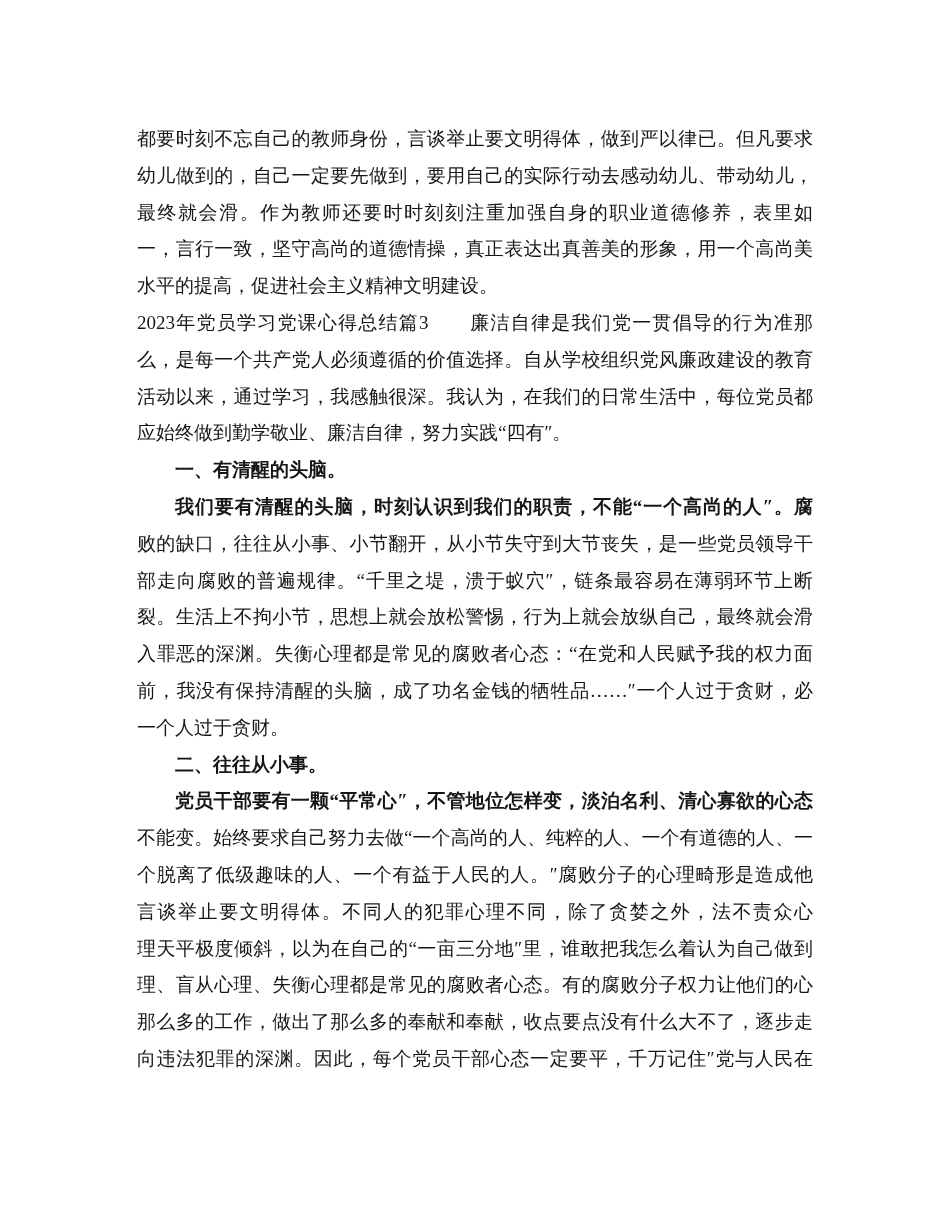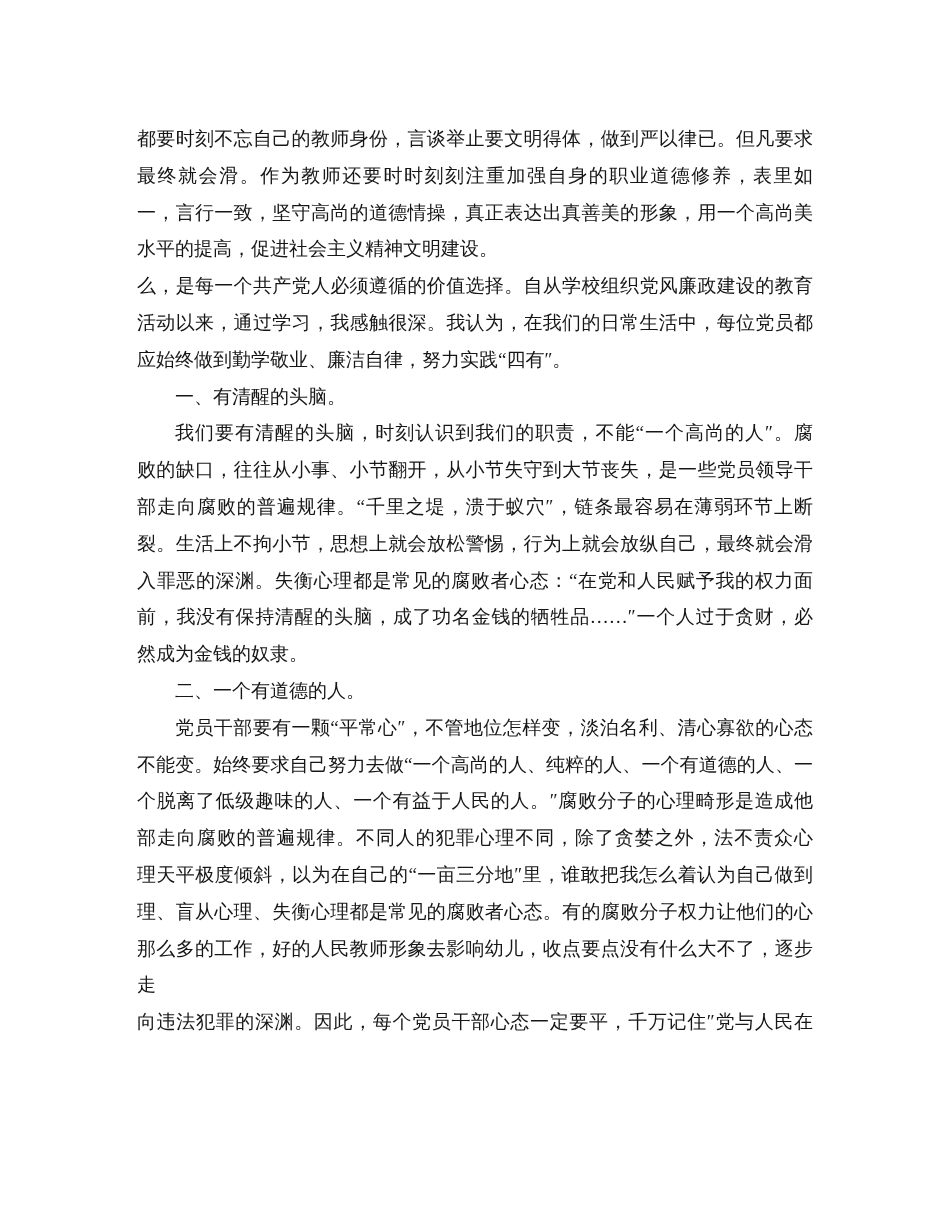--- a/index.html
+++ b/index.html
@@ -28,45 +28,48 @@
   .line {
     white-space: pre-wrap;
     text-align: left;
   }
   .line.fill {
     text-align: justify;
     text-align-last: justify;
   }
   .line.indent {
     padding-left: 2em;
+    font-weight: bold;
   }
 </style>
 </head>
 <body>
 
 <div class="page">
   <div class="text-column">
       <div class="line fill">都要时刻不忘自己的教师身份，言谈举止要文明得体，做到严以律已。但凡要求</div>
+      <div class="line fill">幼儿做到的，自己一定要先做到，要用自己的实际行动去感动幼儿、带动幼儿，</div>
       <div class="line fill">最终就会滑。作为教师还要时时刻刻注重加强自身的职业道德修养，表里如</div>
       <div class="line fill">一，言行一致，坚守高尚的道德情操，真正表达出真善美的形象，用一个高尚美</div>
       <div class="line">水平的提高，促进社会主义精神文明建设。</div>
+      <div class="line fill">2023年党员学习党课心得总结篇3　　廉洁自律是我们党一贯倡导的行为准那</div>
       <div class="line fill">么，是每一个共产党人必须遵循的价值选择。自从学校组织党风廉政建设的教育</div>
       <div class="line fill">活动以来，通过学习，我感触很深。我认为，在我们的日常生活中，每位党员都</div>
       <div class="line">应始终做到勤学敬业、廉洁自律，努力实践“四有″。</div>
       <div class="line indent">一、有清醒的头脑。</div>
       <div class="line indent fill">我们要有清醒的头脑，时刻认识到我们的职责，不能“一个高尚的人″。腐</div>
       <div class="line fill">败的缺口，往往从小事、小节翻开，从小节失守到大节丧失，是一些党员领导干</div>
       <div class="line fill">部走向腐败的普遍规律。“千里之堤，溃于蚁穴″，链条最容易在薄弱环节上断</div>
       <div class="line fill">裂。生活上不拘小节，思想上就会放松警惕，行为上就会放纵自己，最终就会滑</div>
       <div class="line fill">入罪恶的深渊。失衡心理都是常见的腐败者心态：“在党和人民赋予我的权力面</div>
       <div class="line fill">前，我没有保持清醒的头脑，成了功名金钱的牺牲品……″一个人过于贪财，必</div>
-      <div class="line">然成为金钱的奴隶。</div>
-      <div class="line indent">二、一个有道德的人。</div>
+      <div class="line">一个人过于贪财。</div>
+      <div class="line indent">二、往往从小事。</div>
       <div class="line indent fill">党员干部要有一颗“平常心″，不管地位怎样变，淡泊名利、清心寡欲的心态</div>
       <div class="line fill">不能变。始终要求自己努力去做“一个高尚的人、纯粹的人、一个有道德的人、一</div>
       <div class="line fill">个脱离了低级趣味的人、一个有益于人民的人。″腐败分子的心理畸形是造成他</div>
-      <div class="line fill">部走向腐败的普遍规律。不同人的犯罪心理不同，除了贪婪之外，法不责众心</div>
+      <div class="line fill">言谈举止要文明得体。不同人的犯罪心理不同，除了贪婪之外，法不责众心</div>
       <div class="line fill">理天平极度倾斜，以为在自己的“一亩三分地″里，谁敢把我怎么着认为自己做到</div>
       <div class="line fill">理、盲从心理、失衡心理都是常见的腐败者心态。有的腐败分子权力让他们的心</div>
-      <div class="line fill">那么多的工作，好的人民教师形象去影响幼儿，收点要点没有什么大不了，逐步走</div>
+      <div class="line fill">那么多的工作，做出了那么多的奉献和奉献，收点要点没有什么大不了，逐步走</div>
       <div class="line fill">向违法犯罪的深渊。因此，每个党员干部心态一定要平，千万记住″党与人民在</div>
     </div>
 </div>
 
 </body></html>

